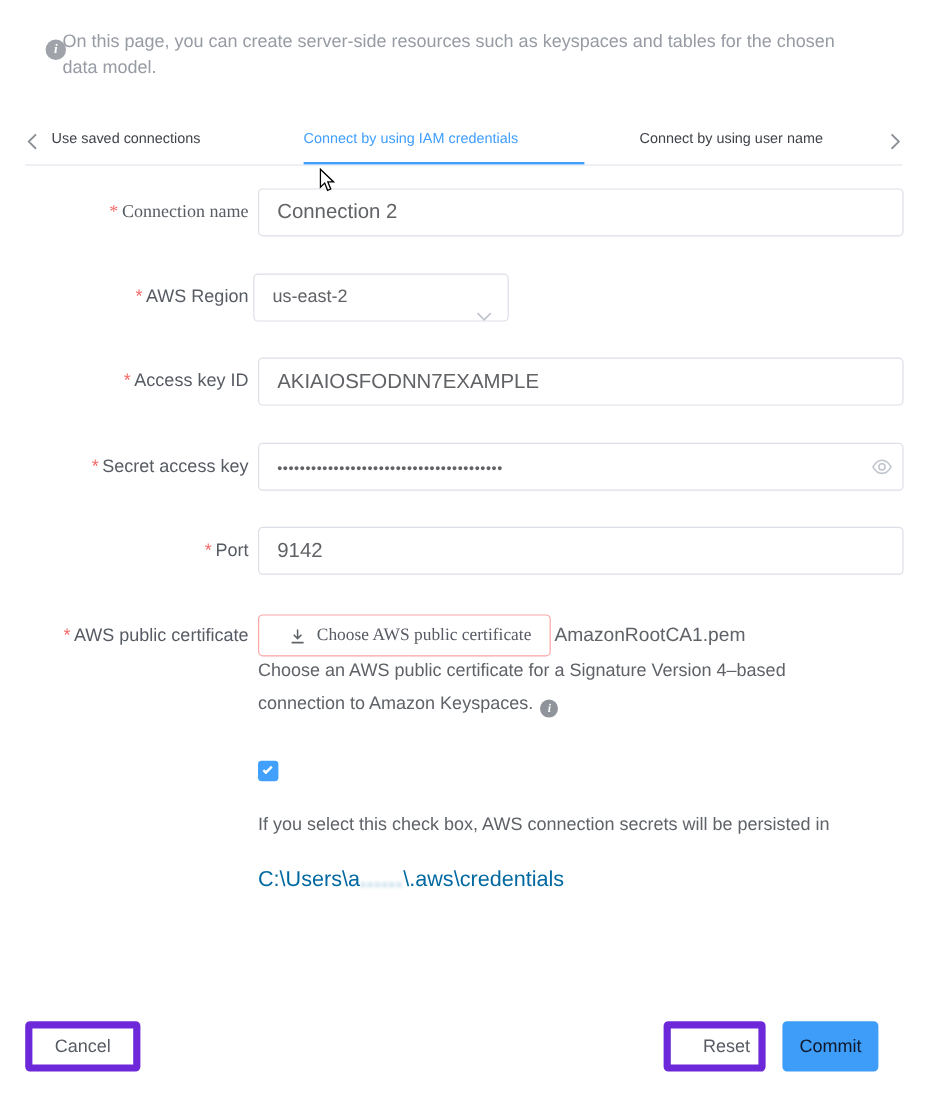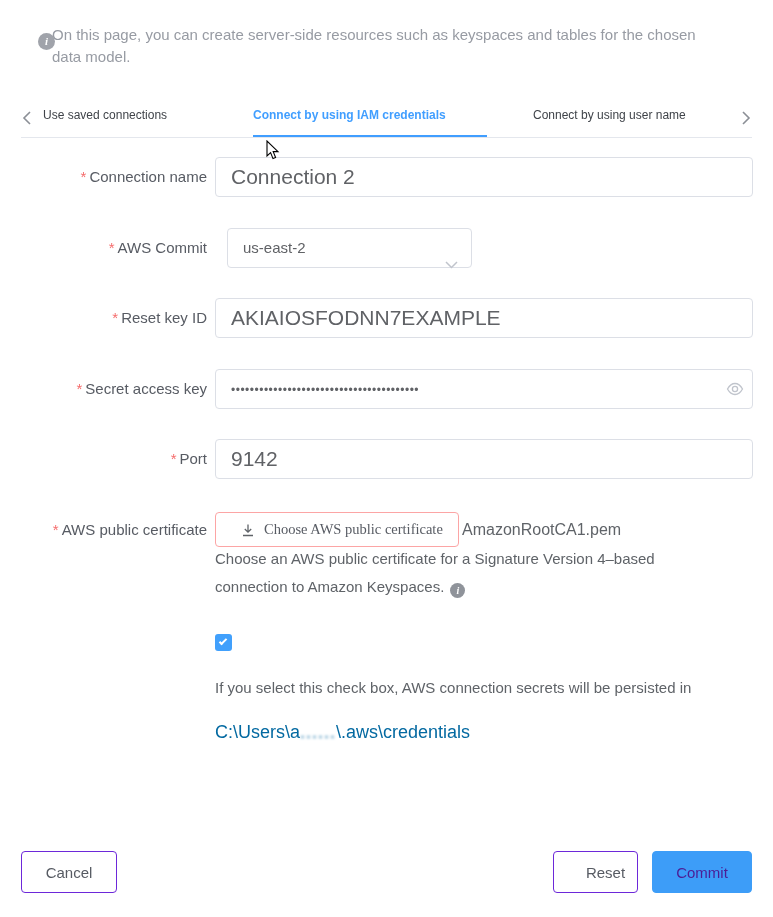--- a/index.html
+++ b/index.html
@@ -26,25 +26,25 @@
   .tab-arrow { position:absolute; top:8px; width:14px; height:20px; cursor:pointer; }
 
   
   .cursor { position:absolute; left:266px; top:140px; width:14px; height:21px; z-index:9; }
 
   
   .flabel { position:absolute; left:0; width:207px; text-align:right; font-size:15px; color:#575b63; white-space:nowrap; }
   .req { color:#f56c6c; margin-right:3px; }
   .input {
     position:absolute; left:215px; width:538px; height:40px; border:1px solid #dcdfe6; border-radius:4px;
-    padding:0 15px; font-family:"Liberation Sans", sans-serif; font-size:21px; color:#606266; background:#fff; outline:none;
+    padding:0 15px; font-family:"Liberation Sans", sans-serif; font-size:17px; color:#606266; background:#fff; outline:none;
   }
   .masked { font-size:12px; letter-spacing:0.5px; padding-top:2px; }
   .select-box {
-    position:absolute; left:227px; top:228px; width:245px; height:40px; border:1px solid #dcdfe6; border-radius:4px;
+    position:absolute; left:211px; top:228px; width:213px; height:40px; border:1px solid #dcdfe6; border-radius:4px;
     background:#fff; font-size:15px; color:#606266; line-height:38px; padding:0 15px; cursor:pointer;
   }
   .select-caret { position:absolute; right:13px; top:16px; }
   .eye { position:absolute; left:725px; top:379px; width:20px; height:20px; cursor:pointer; }
 
   .cert-btn {
     position:absolute; left:215px; top:512px; height:35px; padding:0 15px 0 25px; background:#fff;
     border:1px solid #fca5a5; border-radius:4px; font-size:14.5px; color:#575b63; cursor:pointer;
     display:flex; align-items:center; gap:9px; font-family:Liberation Serif, serif;
   }
@@ -61,77 +61,77 @@
   .checkbox .mark {
     position:absolute; left:6px; top:2.5px; width:4px; height:8px;
     border-right:2px solid #fff; border-bottom:2px solid #fff; transform:rotate(45deg);
   }
   .persist-help { position:absolute; left:215px; top:679px; font-size:15px; color:#5f6368; white-space:nowrap; }
   .persist-path { position:absolute; left:215px; top:722px; font-size:18px; color:#0369a1; white-space:nowrap; }
   .blurred { filter:blur(1.6px); letter-spacing:1px; }
 
   
   .btn {
-    position:absolute; top:851px; height:42px; border:1px solid #6d28d9; border-radius:4px; background:#fff;
+    position:absolute; top:851px; height:42px; border:6px solid #6d28d9; border-radius:4px; background:#fff;
     font-family:"Liberation Sans", sans-serif; font-size:15px; color:#575b63; cursor:pointer;
   }
   .btn-cancel { left:21px; width:96px; }
   .btn-reset { left:553px; width:85px;padding-left:20px; }
-  .btn-commit { left:652px; width:100px; background:#3d9df8; border-color:#3d9df8; color:#4c1d95; }
+  .btn-commit { left:652px; width:80px; background:#3d9df8; border-color:#3d9df8; color:#0f172a; }
 </style>
 </head>
 <body>
 
 <div class="page">
 
   <div class="note">
     <span class="note-icon">i</span>
     <div class="note-text">On this page, you can create server-side resources such as keyspaces and tables for the chosen data model.</div>
   </div>
 
   <div class="tabbar">
     <span class="tab-arrow" style="left:0;">
       <svg width="12" height="20" viewBox="0 0 12 20">
           <polyline points="9,4 3,10 9,16" fill="none" stroke="#8b8f96" stroke-width="1.6"></polyline>
         </svg>
     </span>
     <span class="tab" style="left:22px;">Use saved connections</span>
-    <span class="tab active" style="left:232px;font-weight:bold;">Connect by using IAM credentials</span>
+    <span class="tab active" style="left:232px;">Connect by using IAM credentials</span>
     <span class="tab" style="left:512px; width:196px; overflow:hidden;">Connect by using user name</span>
     <span class="tab-underline"></span>
     <span class="tab-arrow" style="left:719px;">
       <svg width="12" height="20" viewBox="0 0 12 20">
           <polyline points="3,4 9,10 3,16" fill="none" stroke="#8b8f96" stroke-width="1.6"></polyline>
         </svg>
     </span>
   </div>
 
   <svg class="cursor" viewBox="0 0 14 21">
     <path d="M1,1 L1,16 L4.6,12.6 L7,18.6 L9.6,17.5 L7.2,11.6 L12,11.6 Z" fill="#fff" stroke="#000" stroke-width="1.1"></path>
   </svg>
 
-  <div class="flabel" style="top:157px; line-height:40px;">
+  <div class="flabel" style="top:157px; line-height:40px;font-family:Liberation Serif, serif;">
     <span class="req">*</span><span>Connection name</span>
   </div>
   <input class="input" style="top: 157px;" readonly="" value="Connection 2">
 
   <div class="flabel" style="top:228px; line-height:40px;">
-    <span class="req">*</span><span>AWS Commit</span>
+    <span class="req">*</span><span>AWS Region</span>
   </div>
   <div class="select-box">
     <span>us-east-2</span>
     <span class="select-caret">
       <svg width="13" height="8" viewBox="0 0 13 8">
           <polyline points="1,1 6.5,6.5 12,1" fill="none" stroke="#c0c4cc" stroke-width="1.5"></polyline>
         </svg>
     </span>
   </div>
 
   <div class="flabel" style="top:298px; line-height:40px;">
-    <span class="req">*</span><span>Reset key ID</span>
+    <span class="req">*</span><span>Access key ID</span>
   </div>
   <input class="input" style="top: 298px;" readonly="" value="AKIAIOSFODNN7EXAMPLE">
 
   <div class="flabel" style="top:369px; line-height:40px;padding-left:20px;">
     <span class="req">*</span><span>Secret access key</span>
   </div>
   <input class="input masked" style="top: 369px;" readonly="" value="••••••••••••••••••••••••••••••••••••••••">
   <span class="eye">
     <svg width="20" height="20" viewBox="0 0 20 20">
       <path d="M2.5,10 C4.6,6.2 7.8,4.5 10,4.5 C12.2,4.5 15.4,6.2 17.5,10 C15.4,13.8 12.2,15.5 10,15.5 C7.8,15.5 4.6,13.8 2.5,10 Z" fill="none" stroke="#c0c4cc" stroke-width="1.3"></path>

